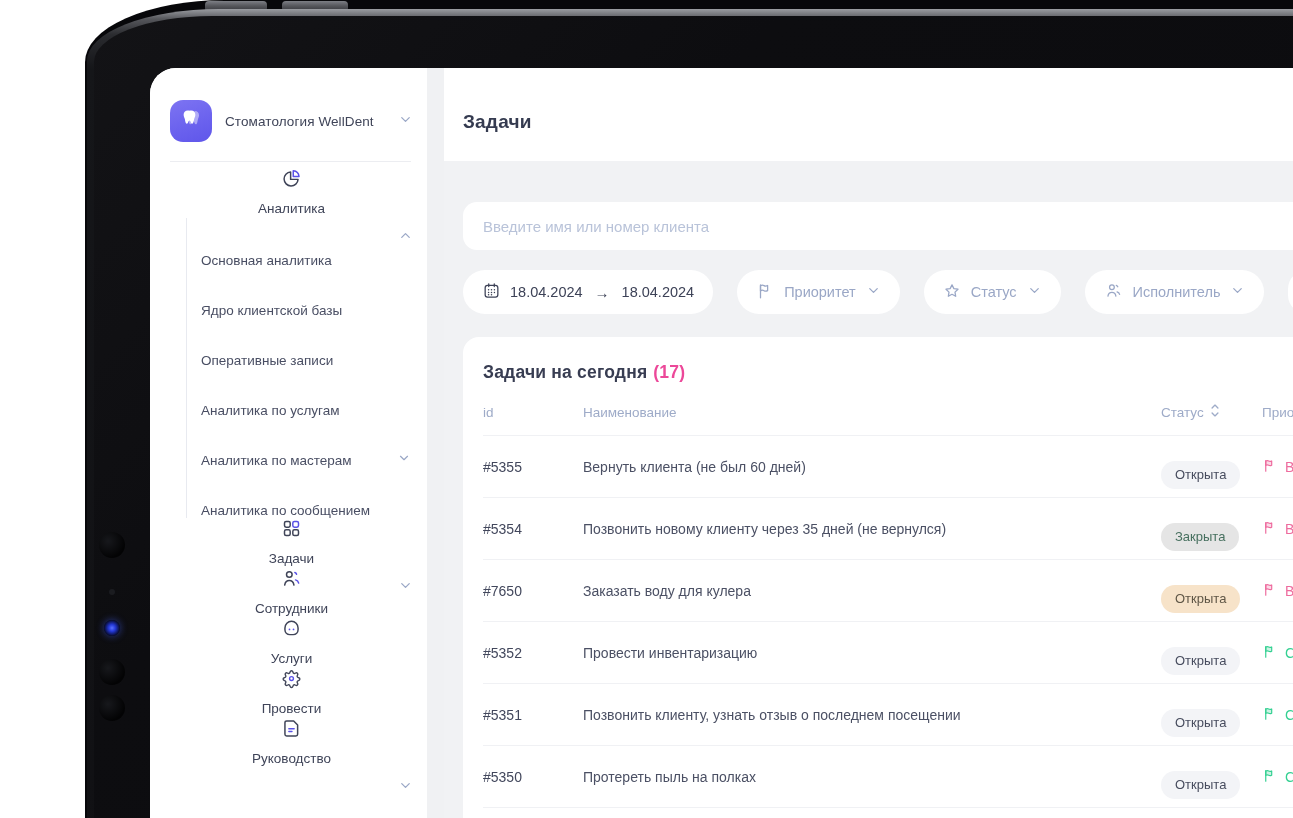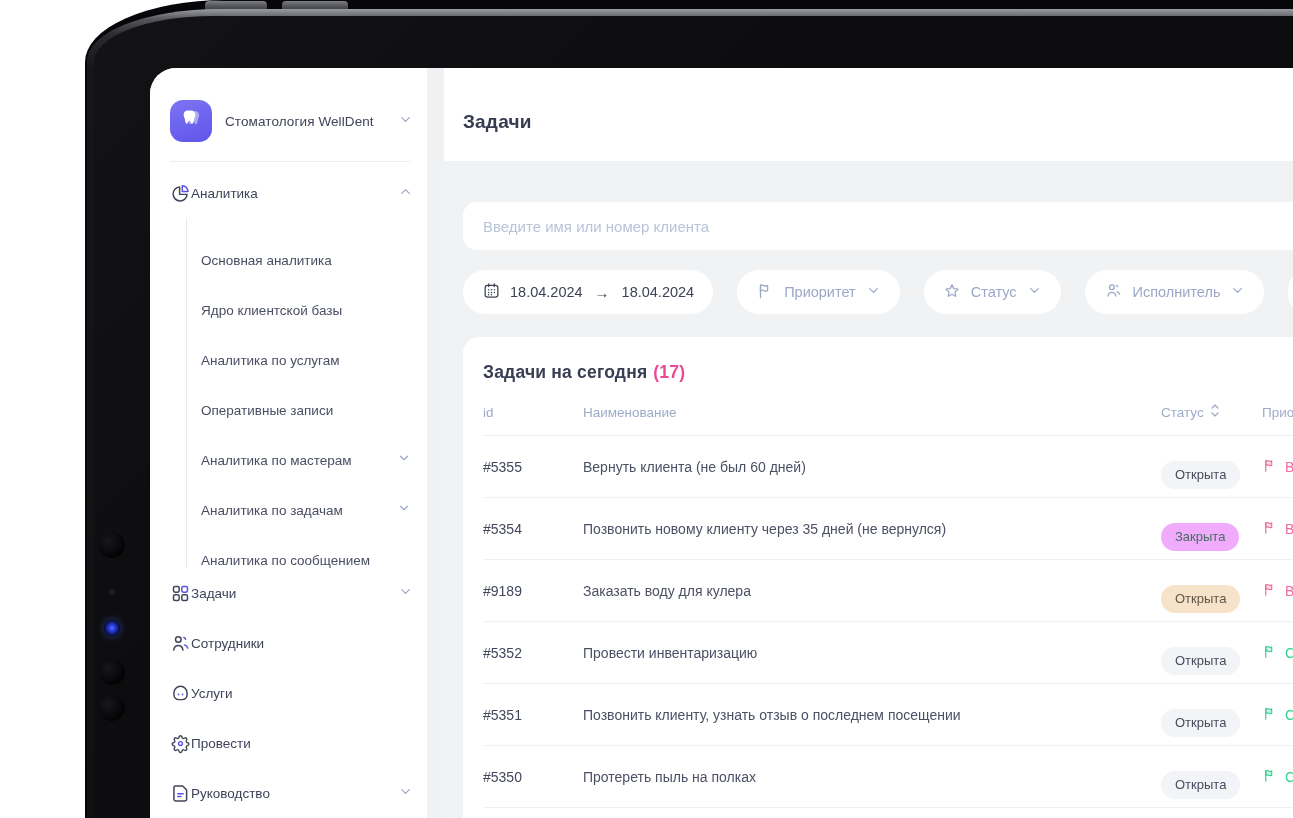--- a/index.html
+++ b/index.html
@@ -39,21 +39,21 @@
   
   .sidebar{width:277px;flex:0 0 277px;background:#fff;box-sizing:border-box;
     padding:32px 14px 0 20px;color:#3f4458;}
   .workspace{display:flex;align-items:center;gap:13px;cursor:pointer;}
   .logo{width:42px;height:42px;border-radius:13px;flex:0 0 42px;
     background:linear-gradient(160deg,#7d74f2 0%,#6a61ee 60%,#5f56ea 100%);
     display:flex;align-items:center;justify-content:center;}
   .ws-name{font-size:13.5px;color:#3f4458;letter-spacing:.1px;white-space:nowrap;}
   .workspace .chev{margin-left:auto;}
   .side-divider{height:1px;background:#ecedf1;margin:19px 2px 6px 0;}
-  .nav-row{display:flex;align-items:center;height:50px;font-size:13.5px;cursor:pointer;}
+  .nav-row{display:flex;align-items:center;gap:12px;height:50px;font-size:13.5px;cursor:pointer;flex-direction:column;}
   .nav-row .chev{margin-left:auto;}
   .nav-ic{flex:0 0 21px;display:flex;}
   .sub-list{margin-left:16px;border-left:1px solid #e8eaf0;padding-left:14px;}
   .sub-row{display:flex;align-items:flex-end;height:50px;font-size:13.5px;color:#494e63;cursor:pointer;}
   .sub-row .chev{margin-left:auto;margin-right:2px;}
   .chev{color:#9aa7c6;}
 
   
   .gutter{width:17px;flex:0 0 17px;background:#f0f1f3;}
   .main{flex:1;display:flex;flex-direction:column;background:#f1f2f4;min-width:0;}
@@ -79,21 +79,21 @@
   .card-title{font-size:17.5px;font-weight:700;color:#383d52;margin:0 0 6px 0;letter-spacing:.2px;}
   .card-title .count{color:#ec4899;font-weight:600;margin-left:6px;}
   .tgrid{display:grid;grid-template-columns:100px 578px 101px 1fr;align-items:center;}
   .thead{height:46px;color:#9eabc8;font-size:13.5px;}
   .th-status{display:flex;align-items:center;gap:6px;cursor:pointer;}
   .trow{height:61px;border-top:1px solid #f0f1f4;font-size:14px;color:#4b5064;cursor:pointer;}
   .trow:last-child{border-bottom:1px solid #f0f1f4;}
   .cell-id{color:#42475c;}
   .badge{display:inline-block;padding:6px 14px 7px;border-radius:16px;font-size:13px;color:#474c5e;
     background:#f3f4f7;margin-top:16px;}
-  .badge.closed{background:#f0abfc;color:#47705f;}
+  .badge.closed{background:#e5e5e5;color:#47705f;}
   .badge.highlight{background:#f7e3c9;color:#5f5646;}
   .prio{display:flex;align-items:center;gap:8px;font-size:14px;}
   .prio.high{color:#ee6b9e;}
   .prio.medium{color:#34d092;}
 </style>
 </head>
 <body>
 
 <div class="stage">
   <div class="device">
@@ -146,35 +146,27 @@
           </div>
 
           <div class="sub-list">
             <div class="sub-row">
               <span>Основная аналитика</span>
             </div>
             <div class="sub-row">
               <span>Ядро клиентской базы</span>
             </div>
             <div class="sub-row">
+              <span>Оперативные записи</span>
+            </div>
+            <div class="sub-row">
               <span>Аналитика по услугам</span>
             </div>
             <div class="sub-row">
-              <span>Оперативные записи</span>
-            </div>
-            <div class="sub-row">
               <span>Аналитика по мастерам</span>
-              <span class="chev">
-                <svg width="14" height="14" viewBox="0 0 24 24" fill="none" stroke="currentColor" stroke-width="2" stroke-linecap="round" stroke-linejoin="round">
-                    <polyline points="6 9 12 15 18 9"></polyline>
-                  </svg>
-              </span>
-            </div>
-            <div class="sub-row">
-              <span>Аналитика по задачам</span>
               <span class="chev">
                 <svg width="14" height="14" viewBox="0 0 24 24" fill="none" stroke="currentColor" stroke-width="2" stroke-linecap="round" stroke-linejoin="round">
                     <polyline points="6 9 12 15 18 9"></polyline>
                   </svg>
               </span>
             </div>
             <div class="sub-row">
               <span>Аналитика по сообщением</span>
             </div>
           </div>
@@ -362,21 +354,21 @@
               <div class="prio high">
                 <span><svg width="15" height="15" viewBox="0 0 24 24" fill="none" stroke="currentColor" stroke-width="1.9" stroke-linecap="round" stroke-linejoin="round">
                       <path d="M6 21V4"></path>
                       <path d="M6 5c1.6-1.1 3.1-1.1 4.7-.2 1.5.9 3 .9 4.8-.1v6.8c-1.8 1-3.3 1-4.8.1-1.6-.9-3.1-.9-4.7.2z" fill="currentColor" fill-opacity=".25"></path>
                     </svg></span>
                 <span>Высокий</span>
               </div>
             </div>
 
             <div class="tgrid trow">
-              <div class="cell-id">#9189</div>
+              <div class="cell-id">#7650</div>
               <div>Заказать воду для кулера</div>
               <div><span class="badge highlight">Открыта</span></div>
               <div class="prio high">
                 <span><svg width="15" height="15" viewBox="0 0 24 24" fill="none" stroke="currentColor" stroke-width="1.9" stroke-linecap="round" stroke-linejoin="round">
                       <path d="M6 21V4"></path>
                       <path d="M6 5c1.6-1.1 3.1-1.1 4.7-.2 1.5.9 3 .9 4.8-.1v6.8c-1.8 1-3.3 1-4.8.1-1.6-.9-3.1-.9-4.7.2z" fill="currentColor" fill-opacity=".25"></path>
                     </svg></span>
                 <span>Высокий</span>
               </div>
             </div>

